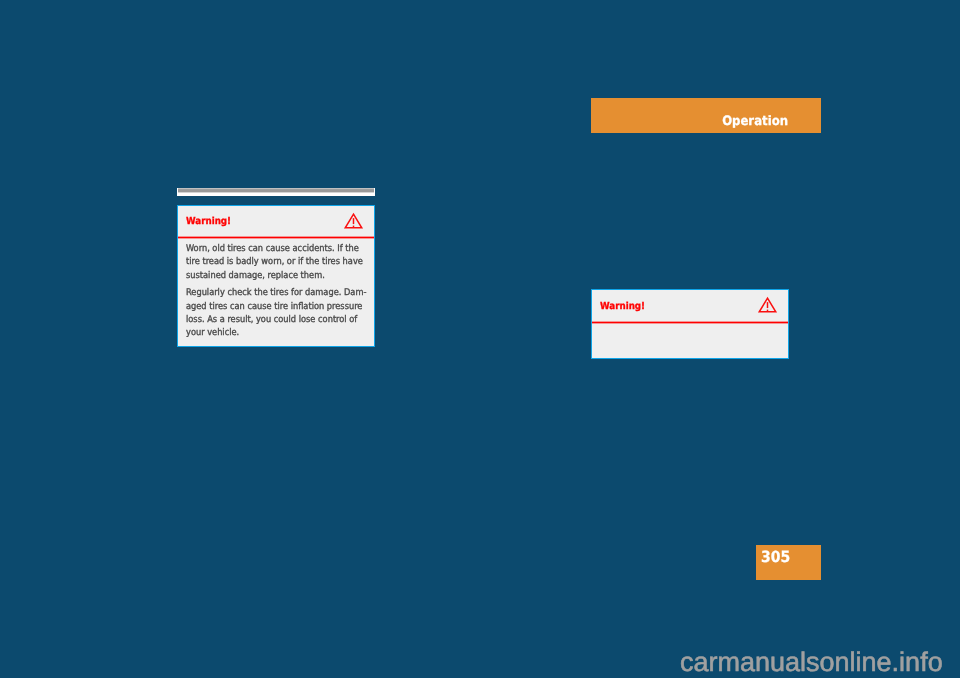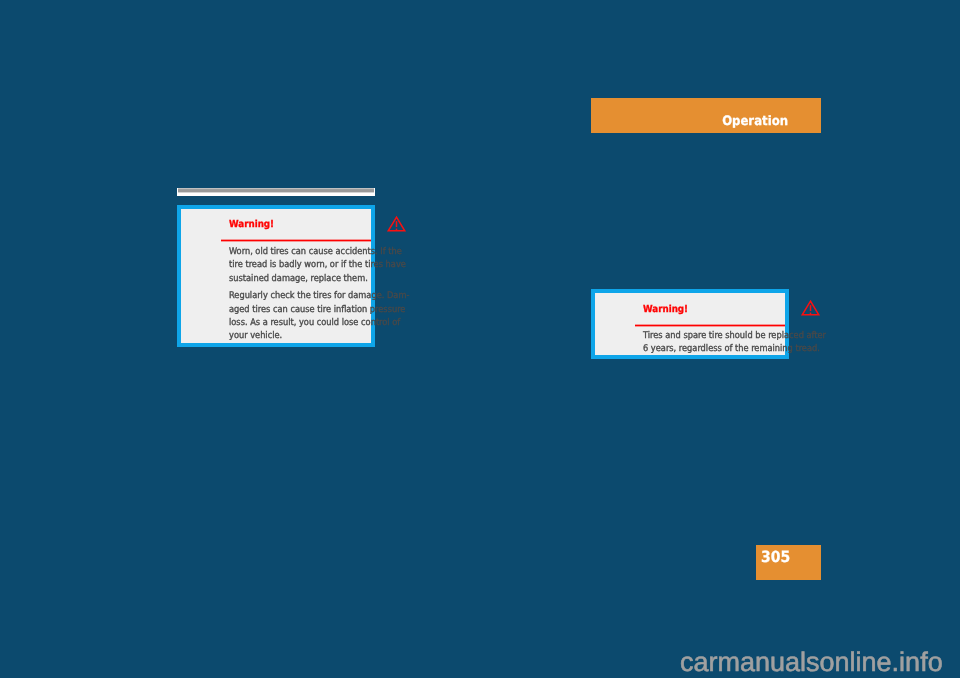--- a/index.html
+++ b/index.html
@@ -7,21 +7,21 @@
        font-family:"DejaVu Sans Condensed","DejaVu Sans",sans-serif;
        -webkit-font-smoothing:antialiased;text-rendering:geometricPrecision;}
   .page{position:relative;width:960px;height:678px;background:#0c4a6e;}
 
   
   .chapter-tab{position:absolute;left:591px;top:98px;width:230px;height:35px;background:#e58f31;}
   .chapter-tab .label{position:absolute;right:33px;top:17px;color:#fff;font-weight:bold;
      font-size:13px;line-height:13px;-webkit-text-stroke:0.25px #fff;}
 
   
-  .warnbox{position:absolute;background:#efefef;border:4px solid #0ea5e9;box-sizing:border-box;padding-left:40px;}
+  .warnbox{position:absolute;background:#efefef;border:1px solid #0ea5e9;box-sizing:border-box;}
   .warnbox .head{position:relative;height:33px;}
   .warnbox .head .t{position:absolute;left:8px;top:10px;color:#ff0505;font-weight:bold;
      font-size:9.7px;line-height:11px;-webkit-text-stroke:0.3px #ff0505;}
   .warnbox .rule{position:absolute;left:0;right:0;height:3px;
     background:linear-gradient(to bottom,
       #f59595 0px,#f59595 1px,
       #ff0000 1px,#ff0000 2px,
       #f59595 2px,#f59595 3px);}
   .warnbox .tri{position:absolute;left:166px;top:7px;width:19px;height:18px;overflow:visible;}
   .warnbox .body{position:relative;padding:3px 9px 8px 8px;}
@@ -76,23 +76,20 @@
   <div class="warnbox" id="wb1" style="left:591px;top:289px;width:198px;height:70px;">
     <div class="head">
       <div class="t" style="top:11px">Warning!</div>
       <svg class="tri" style="top:6.5px" viewBox="0 0 38 36">
         <path d="M19 2.4 L35.5 29.5 L2.5 29.5 Z" fill="none" stroke="#fa1010" stroke-width="3.0" stroke-linejoin="miter"></path>
         <path d="M19 10.2 L19 22.2" stroke="#fa1010" stroke-width="3.0" stroke-linecap="butt"></path>
         <path d="M19 25.2 L19 29" stroke="#fa1010" stroke-width="3.0" stroke-linecap="butt"></path>
       </svg>
       <div class="rule" style="top:31px"></div>
     </div>
-    <div class="body">
-      <p>Tires&nbsp;and&nbsp;spare&nbsp;tire&nbsp;should&nbsp;be&nbsp;replaced&nbsp;after<br>6&nbsp;years,&nbsp;regardless&nbsp;of&nbsp;the&nbsp;remaining&nbsp;tread.</p>
-    </div>
   </div>
 
   <div class="pagenum">
     <span>305</span>
   </div>
 
   <div class="wm">carmanualsonline.info</div>
 </div>
 
 </body></html>

